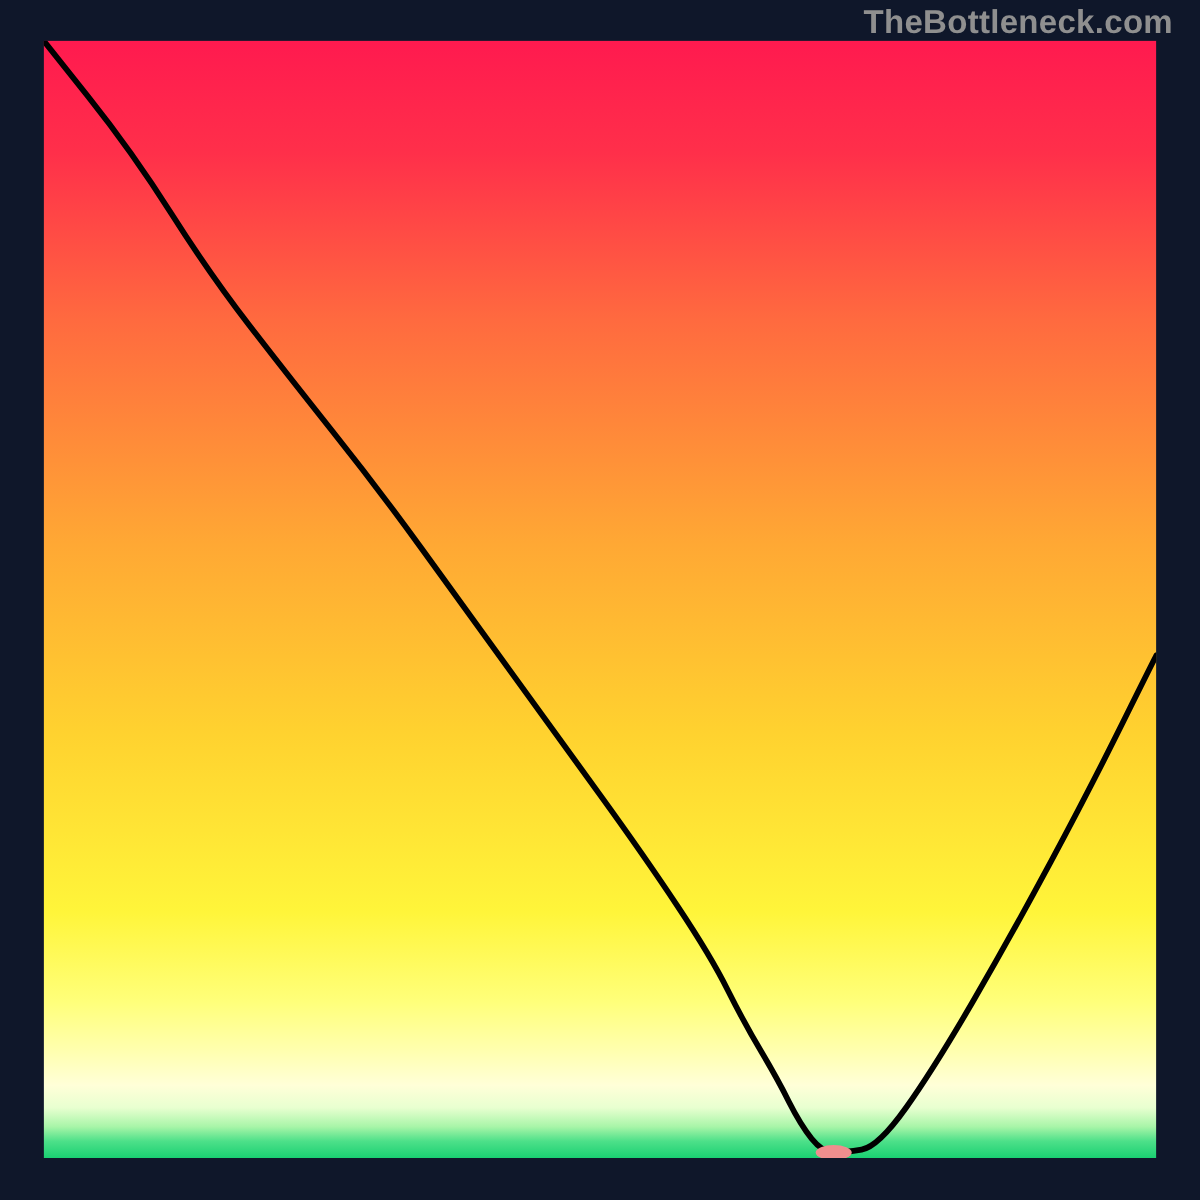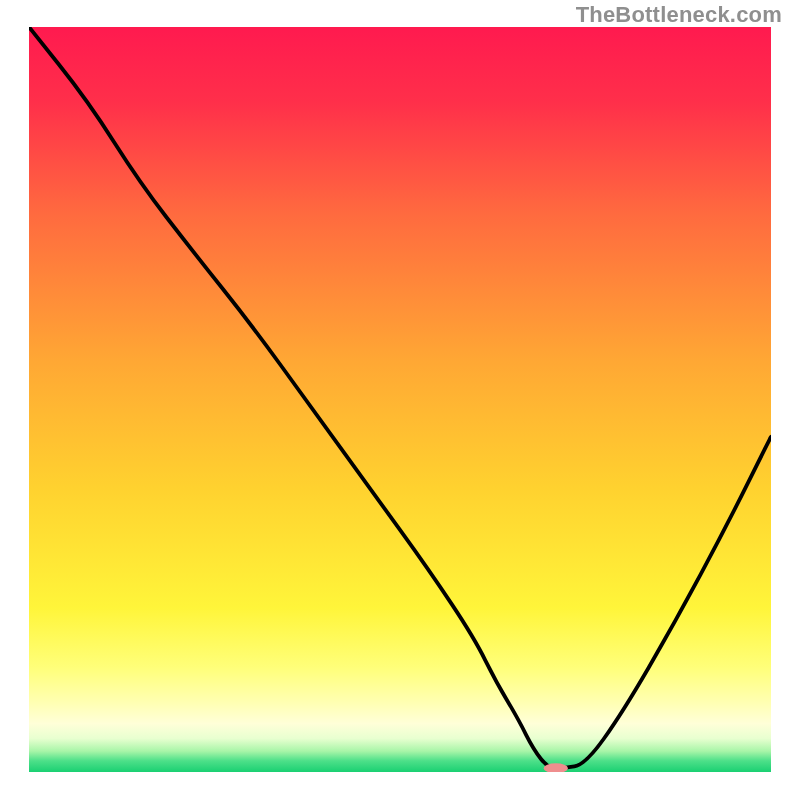--- a/index.html
+++ b/index.html
@@ -9,21 +9,21 @@
     height: 800px;
     background: #000;
     overflow: hidden;
   }
   .frame {
     position: absolute;
     left: 0;
     top: 0;
     width: 800px;
     height: 800px;
-    background: #ffffff;
+    background: #0f172a;
   }
   .watermark {
     position: absolute;
     top: 2px;
     right: 18px;
     font-family: Arial, Helvetica, sans-serif;
     font-size: 22px;
     font-weight: 600;
     color: #8f8f8f;
     letter-spacing: 0.2px;

